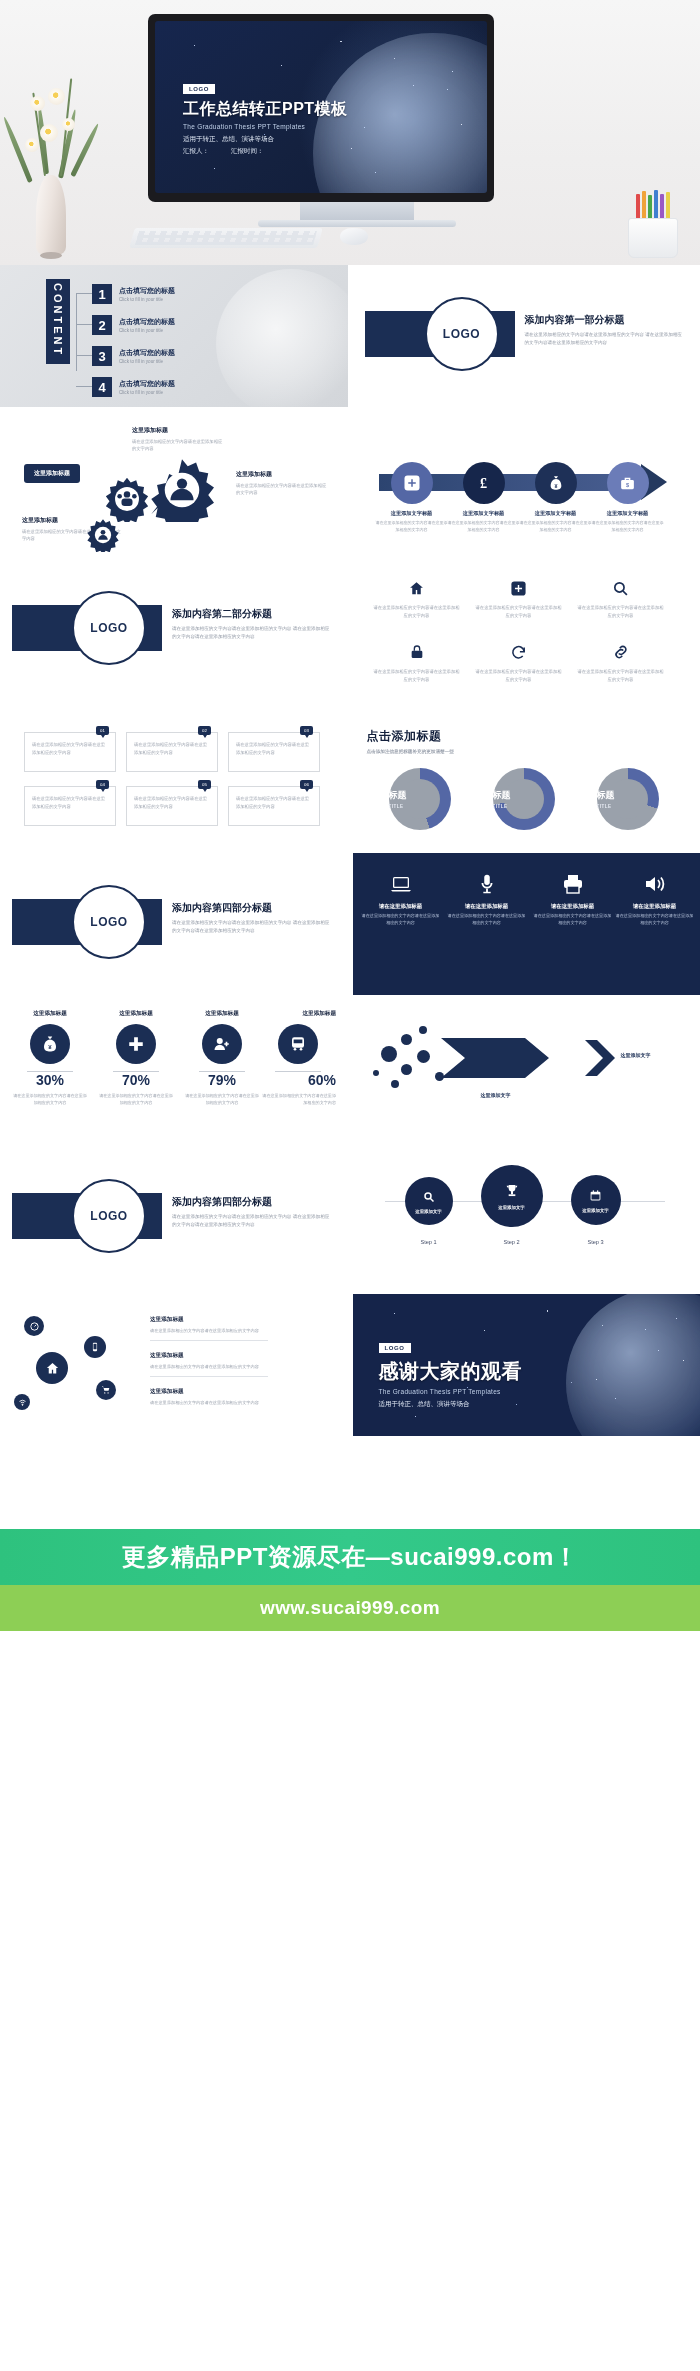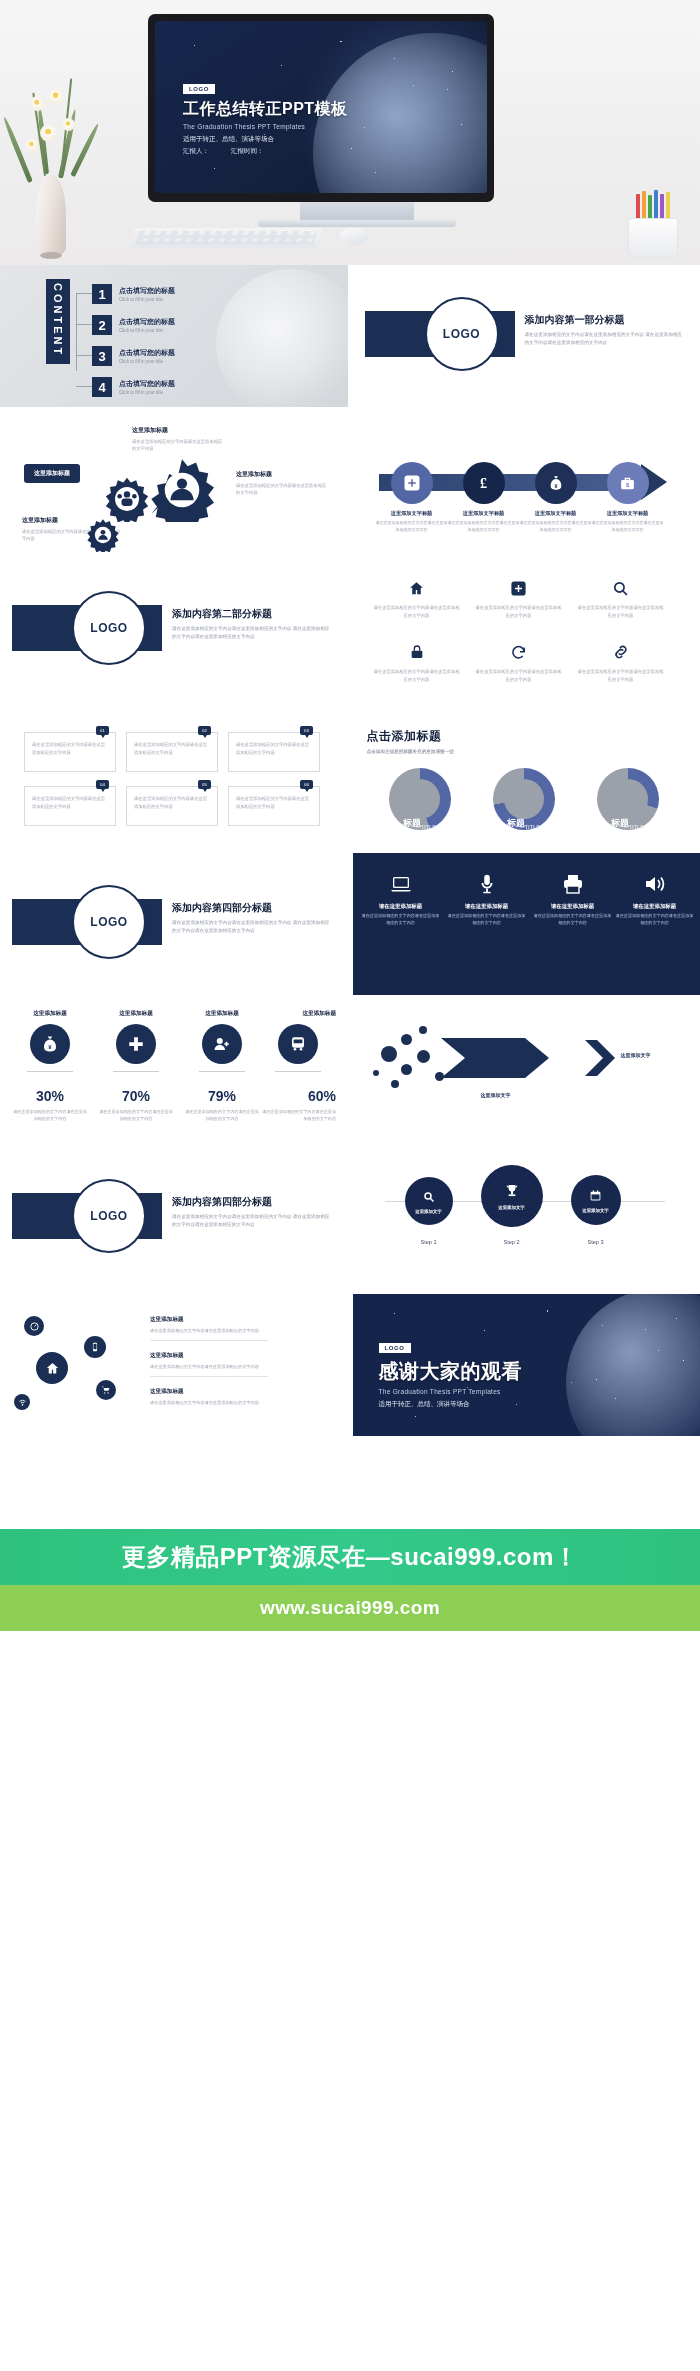--- a/index.html
+++ b/index.html
@@ -169,39 +169,39 @@
     padding:2px 4px; border-radius:2px; }
   .bx .tag:after{ content:""; position:absolute; left:50%; bottom:-3px; margin-left:-2px;
     border-left:2px solid transparent; border-right:2px solid transparent; border-top:3px solid #1b2e54; }
   .bx .p { font-size:4.3px; line-height:1.8; color:#9aa1ad; padding:8px 7px 0 7px; }
 
   
   .dh { position:absolute; left:14px; top:22px; }
   .dh .t { font-size:12px; font-weight:700; color:#13203c; letter-spacing:.5px; }
   .dh .s { font-size:4.6px; color:#9aa1ad; margin-top:4px; font-weight:700; }
   .donut { position:absolute; top:62px; width:62px; height:62px; border-radius:50%; }
-  .donut .cap { position:absolute; inset:0; display:flex; flex-direction:row;
-    align-items:flex-end; justify-content:center; }
+  .donut .cap { position:absolute; inset:0; display:flex; flex-direction:column;
+    align-items:flex-start; justify-content:center; }
   .donut .cap .z { font-size:9px; font-weight:700; color:#fff; }
   .donut .cap .y { font-size:4.5px; font-weight:700; color:#e8ecf4; margin-top:2px; letter-spacing:.5px; }
 
   
   .dark { background:#16264b; }
   .dv { position:absolute; top:18px; width:80px; text-align:center; color:#fff; }
   .dv .ic { height:26px; display:flex; align-items:center; justify-content:center; }
   .dv .t { font-size:5.4px; font-weight:700; margin-top:6px; }
   .dv .p { font-size:4.1px; line-height:1.7; color:#b9c6dd; margin-top:3px; }
 
   
   .pc { position:absolute; top:10px; width:76px; text-align:center; }
   .pc .t { font-size:5.6px; font-weight:700; color:#13203c; }
   .pc .circ { width:40px; height:40px; border-radius:50%; background:#1b2e54; margin:6px auto 0;
     display:flex; align-items:center; justify-content:center; color:#fff; }
   .pc .rule { width:46px; height:1px; background:#c9ced6; margin:7px auto 0; }
-  .pc .n { font-size:14px; font-weight:700; color:#1b2e54; margin-top:16px; }
+  .pc .n { font-size:14px; font-weight:700; color:#1b2e54; margin-top:0; }
   .pc .p { font-size:4.1px; line-height:1.75; color:#9aa1ad; margin-top:4px; }
 
   
   .dotsarrow { position:relative; }
   .chev { position:absolute; color:#1b2e54; }
   .dot { position:absolute; border-radius:50%; background:#1b2e54; }
   .dlbl { position:absolute; font-size:5px; font-weight:700; color:#1b2e54; }
 
   
   .stp { position:absolute; border-radius:50%; background:#17274d; color:#fff;

